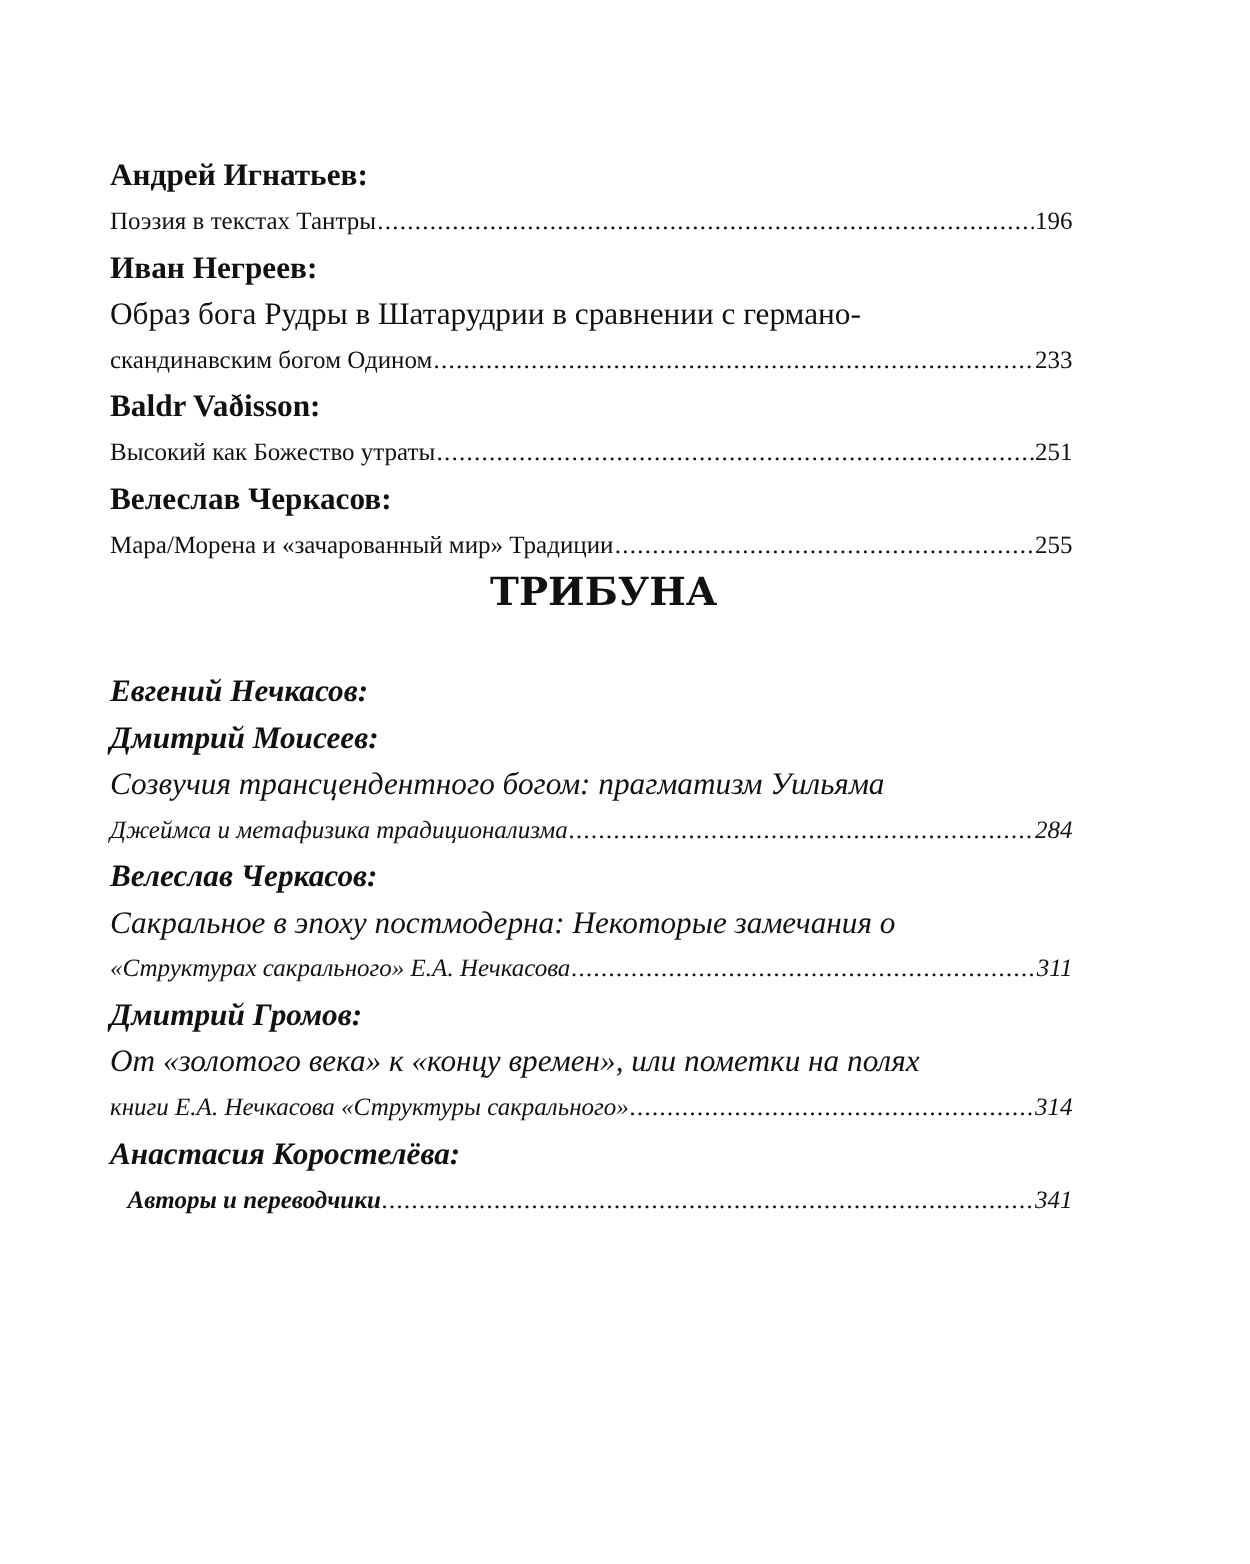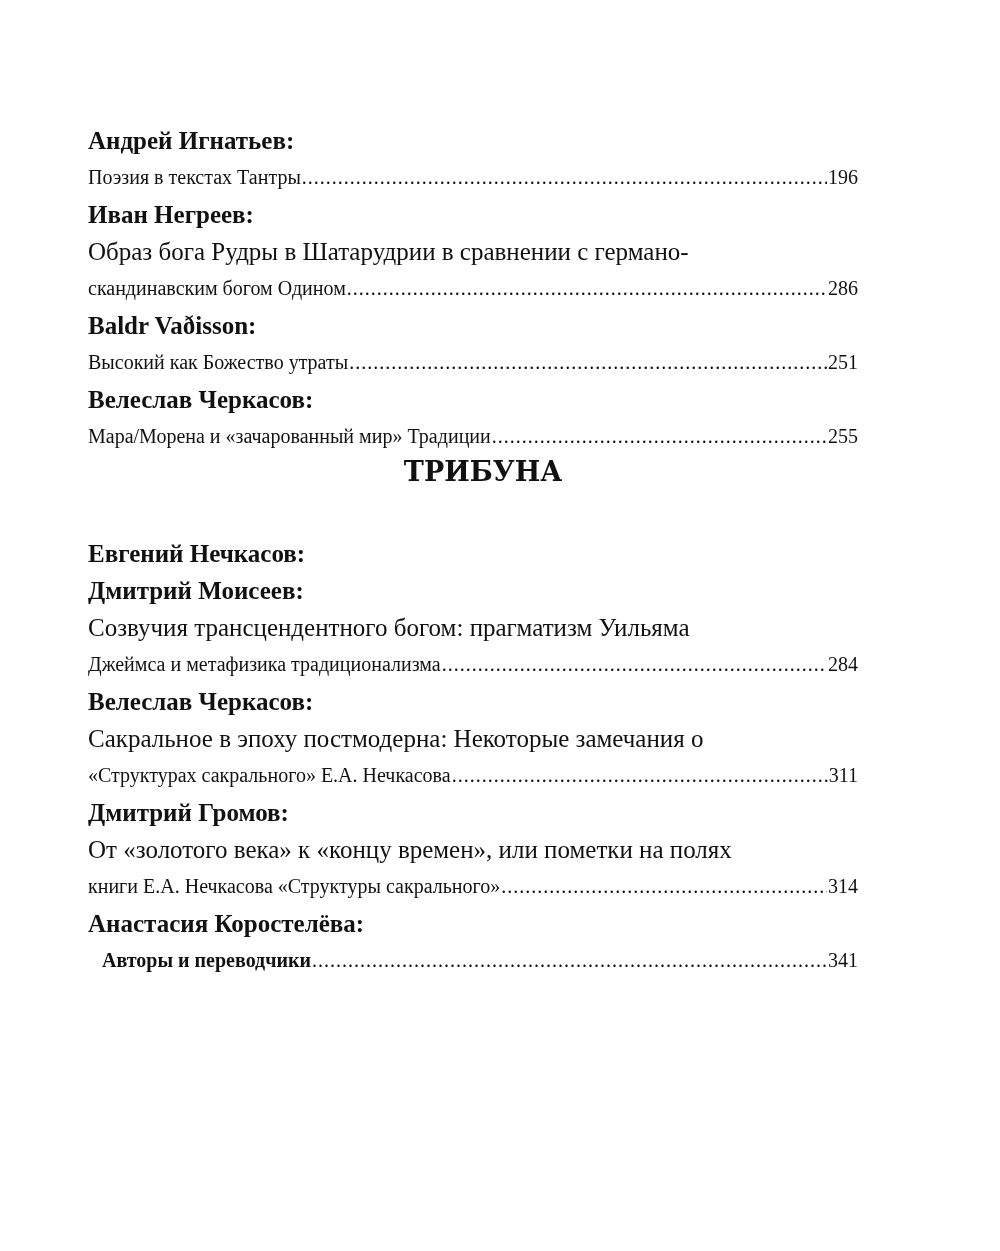--- a/index.html
+++ b/index.html
@@ -8,59 +8,59 @@
   .toc { position: absolute; left: 88px; width: 770px; }
   .author { font-weight: bold; font-size: 25px; line-height: 37px; height: 37px; white-space: nowrap; }
   .line { font-size: 25px; line-height: 37px; height: 37px; white-space: nowrap; }
   .entry-last { display: flex; align-items: flex-end; font-size: 20px; line-height: 37px; height: 37px; }
   .entry-last .t { white-space: nowrap; flex: 0 0 auto; }
   .entry-last .dots { flex: 1 1 auto; overflow: hidden; white-space: nowrap; margin: 0 1px; letter-spacing: 1px; }
   .entry-last .dots::before { content: "................................................................................................................................................................................................"; }
   .entry-last .p { flex: 0 0 auto; }
   .bold { font-weight: bold; margin-left: 14px; }
   .heading { position: absolute; left: 0; width: 966px; top: 456px; text-align: center;
-             font-family: "DejaVu Serif", serif; font-size: 27px; font-weight: bold; letter-spacing: 0px; }
+             font-family: "DejaVu Serif", serif; font-size: 31px; font-weight: bold; letter-spacing: 0px; }
 </style>
 </head>
 <body>
 
 <div class="toc" style="top:86px;margin-top:36px;">
   <div class="author">Андрей Игнатьев:</div>
   <div class="entry-last">
     <span class="t">Поэзия в текстах Тантры</span>
     <span class="dots"></span>
     <span class="p">196</span>
   </div>
 
   <div class="author">Иван Негреев:</div>
   <div class="line">Образ бога Рудры в Шатарудрии в сравнении с германо-</div>
   <div class="entry-last">
     <span class="t">скандинавским богом Одином</span>
     <span class="dots"></span>
-    <span class="p">286</span>
+    <span class="p">233</span>
   </div>
 
   <div class="author">Baldr Vaðisson:</div>
   <div class="entry-last">
     <span class="t">Высокий как Божество утраты</span>
     <span class="dots"></span>
     <span class="p">251</span>
   </div>
 
   <div class="author">Велеслав Черкасов:</div>
   <div class="entry-last">
     <span class="t">Мара/Морена и «зачарованный мир» Традиции</span>
     <span class="dots"></span>
     <span class="p">255</span>
   </div>
 </div>
 
 <div class="heading">ТРИБУНА</div>
 
-<div class="toc" style="top:535px;">
+<div class="toc" style="top:535px;font-style:italic;">
   <div class="author">Евгений Нечкасов:</div>
 
   <div class="author">Дмитрий Моисеев:</div>
   <div class="line">Созвучия трансцендентного богом: прагматизм Уильяма</div>
   <div class="entry-last">
     <span class="t">Джеймса и метафизика традиционализма</span>
     <span class="dots"></span>
     <span class="p">284</span>
   </div>
 

